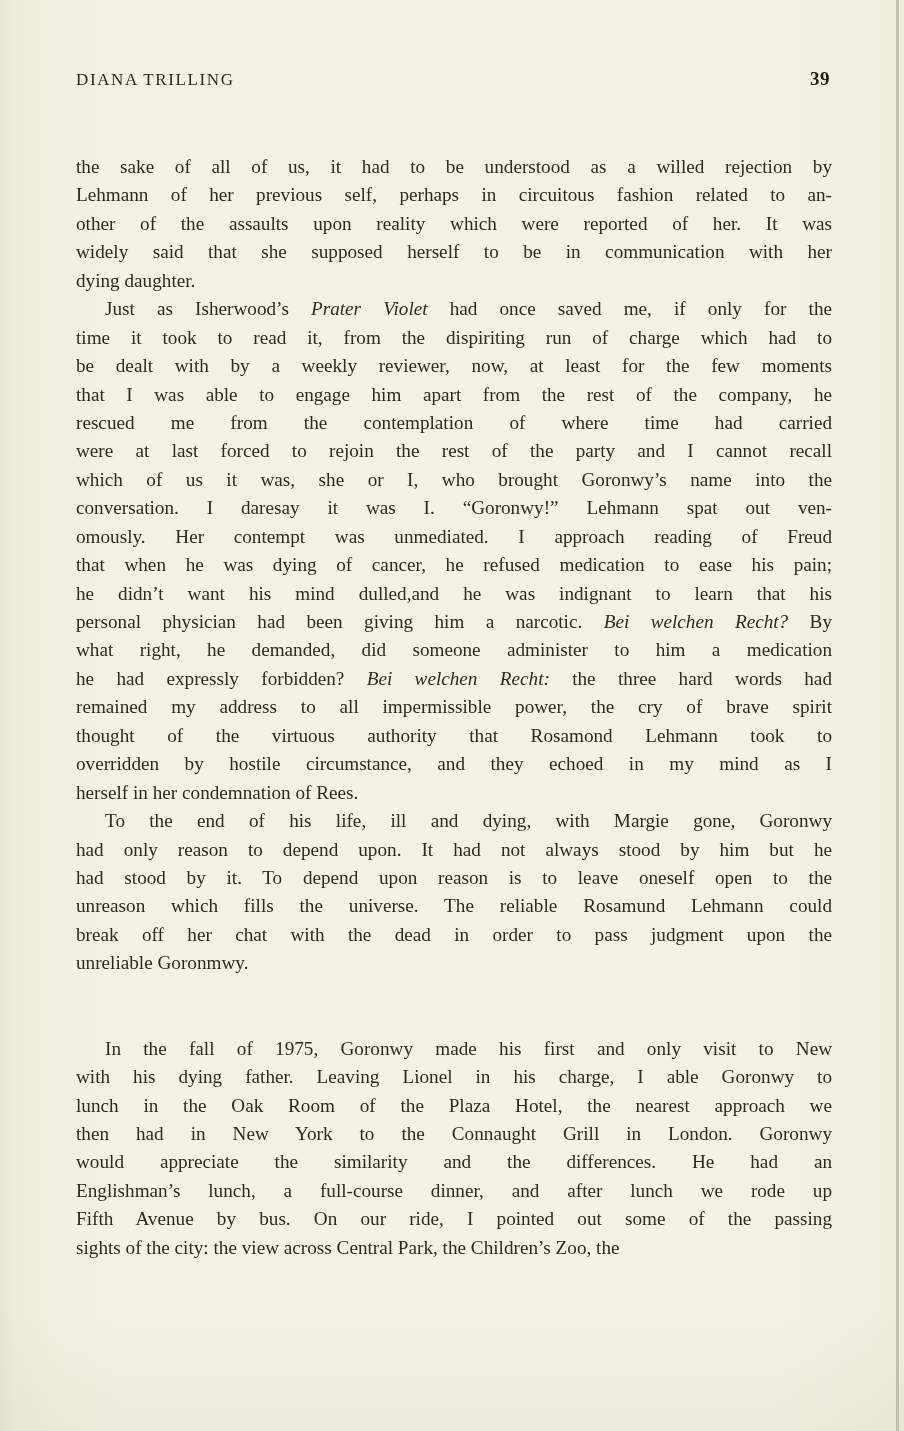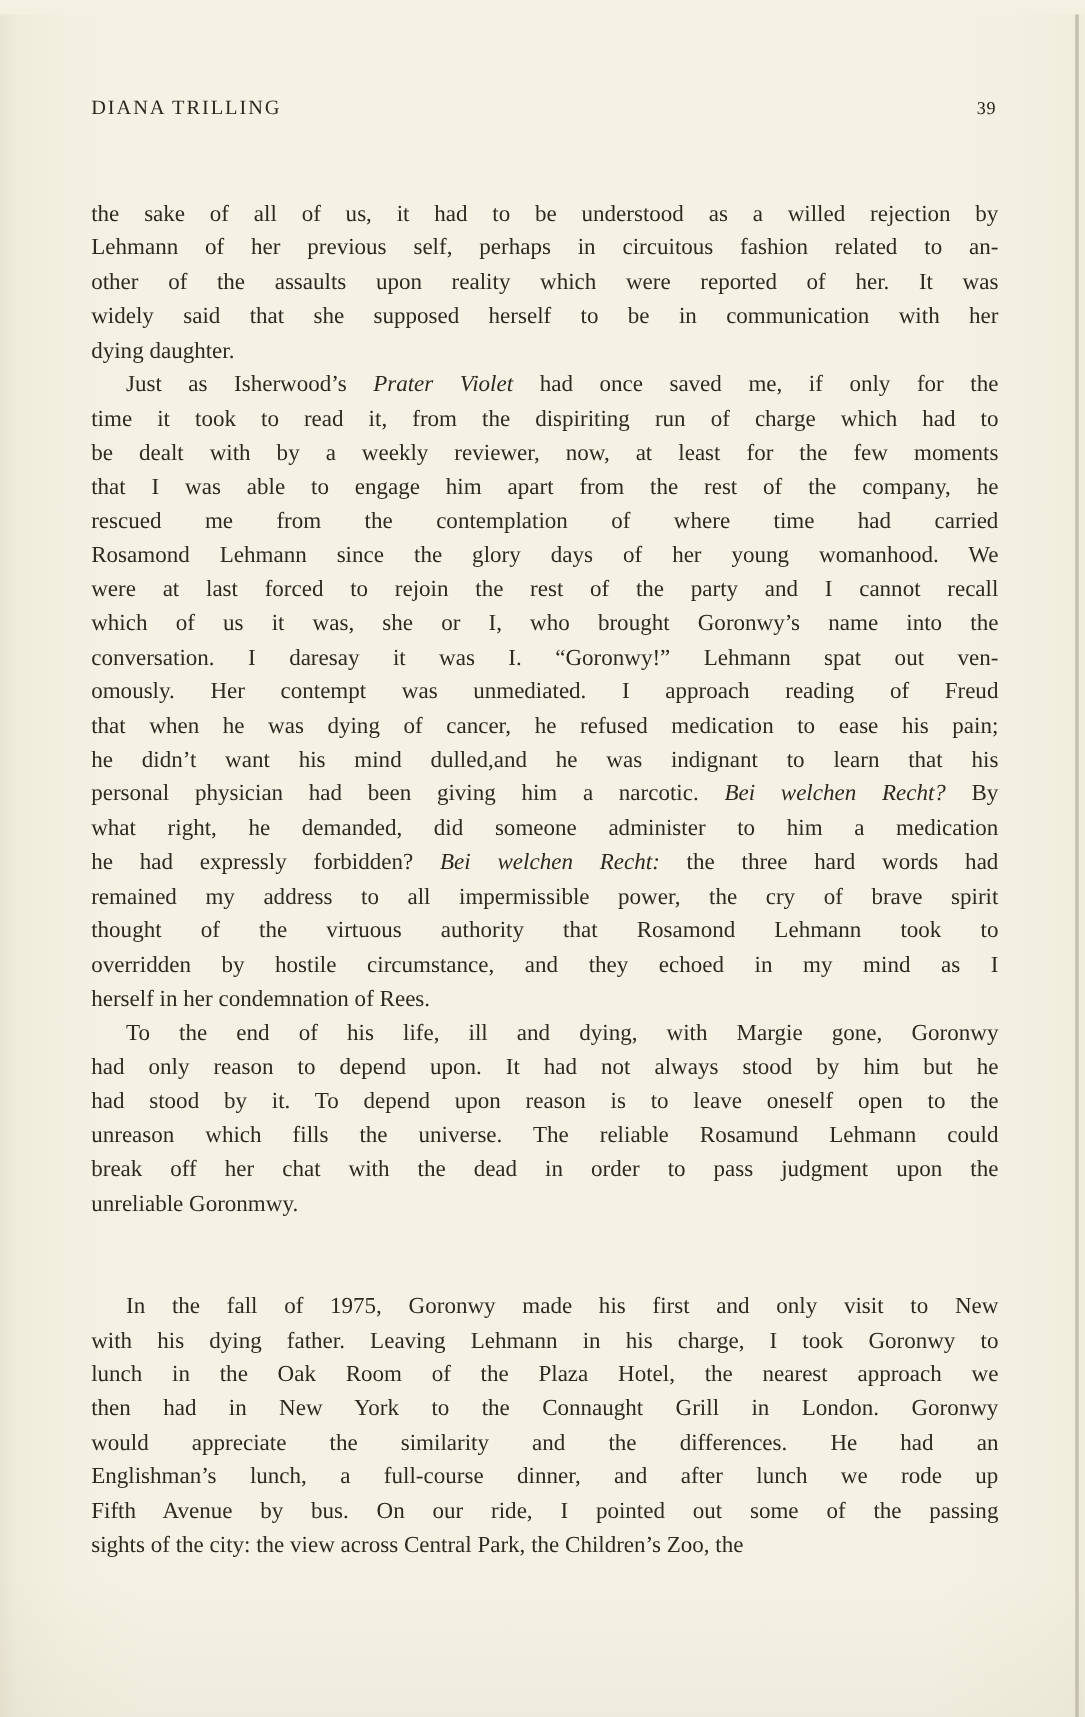--- a/index.html
+++ b/index.html
@@ -7,40 +7,39 @@
     width: 904px; height: 1431px;
     position: relative; overflow: hidden;
     background: #f4f1e2;
     font-family: "Liberation Serif", "DejaVu Serif", serif;
   }
   .scan-page {
     position: absolute; inset: 0;
     background: linear-gradient(90deg,
       #e8e4d3 0px, #efecdc 14px, #f3f0e1 55px,
       #f5f2e4 120px, #f5f2e4 86%, #f2efe0 96%, #f0eddd 100%);
-    margin-top: 12px;
   }
   .paper-shade-bottom {
     position: absolute; left: 0; right: 0; bottom: 0; height: 120px;
     background: linear-gradient(180deg, rgba(0,0,0,0) 0%, rgba(120,110,80,0.05) 100%);
     pointer-events: none;
   }
   .right-edge-line {
     position: absolute; top: 0; bottom: 0; right: 5px; width: 3px;
     background: #a49f8f; opacity: 0.55;
   }
   .running-head {
     position: absolute; top: 68px; left: 76px; right: 74px;
     display: flex; justify-content: space-between; align-items: baseline;
   }
   .author-name {
     font-size: 17px; letter-spacing: 1.6px; color: #2c2821;
   }
   .page-number {
-    font-size: 15px; font-weight: normal; color: #211d15; letter-spacing: 0.5px;
+    font-size: 19px; font-weight: bold; color: #211d15; letter-spacing: 0.5px;
   }
   .body-text {
     position: absolute; top: 153px; left: 76px; width: 756px;
     font-size: 19.2px; line-height: 28.45px; color: #2e2a22;
   }
   .paragraph { margin: 0; }
   .paragraph.section-break { margin-top: 57px; }
   .text-line {
     text-align: justify; text-align-last: justify;
     height: 28.45px; overflow: visible; white-space: normal;
@@ -68,21 +67,20 @@
         <div class="text-line">other of the assaults upon reality which were reported of her. It was</div>
         <div class="text-line">widely said that she supposed herself to be in communication with her</div>
         <div class="text-line para-last">dying daughter.</div>
       </div>
       <div class="paragraph indent">
         <div class="text-line">Just as Isherwood’s <i>Prater Violet</i> had once saved me, if only for the</div>
         <div class="text-line">time it took to read it, from the dispiriting run of charge which had to</div>
         <div class="text-line">be dealt with by a weekly reviewer, now, at least for the few moments</div>
         <div class="text-line">that I was able to engage him apart from the rest of the company, he</div>
         <div class="text-line">rescued me from the contemplation of where time had carried</div>
-        <div class="text-line">Rosamond Lehmann since the glory days of her young womanhood. We</div>
         <div class="text-line">were at last forced to rejoin the rest of the party and I cannot recall</div>
         <div class="text-line">which of us it was, she or I, who brought Goronwy’s name into the</div>
         <div class="text-line">conversation. I daresay it was I. “Goronwy!” Lehmann spat out ven-</div>
         <div class="text-line">omously. Her contempt was unmediated. I approach reading of Freud</div>
         <div class="text-line">that when he was dying of cancer, he refused medication to ease his pain;</div>
         <div class="text-line">he didn’t want his mind dulled,and he was indignant to learn that his</div>
         <div class="text-line">personal physician had been giving him a narcotic. <i>Bei welchen Recht?</i> By</div>
         <div class="text-line">what right, he demanded, did someone administer to him a medication</div>
         <div class="text-line">he had expressly forbidden? <i>Bei welchen Recht:</i> the three hard words had</div>
         <div class="text-line">remained my address to all impermissible power, the cry of brave spirit</div>
@@ -93,21 +91,21 @@
       <div class="paragraph indent">
         <div class="text-line">To the end of his life, ill and dying, with Margie gone, Goronwy</div>
         <div class="text-line">had only reason to depend upon. It had not always stood by him but he</div>
         <div class="text-line">had stood by it. To depend upon reason is to leave oneself open to the</div>
         <div class="text-line">unreason which fills the universe. The reliable Rosamund Lehmann could</div>
         <div class="text-line">break off her chat with the dead in order to pass judgment upon the</div>
         <div class="text-line para-last">unreliable Goronmwy.</div>
       </div>
       <div class="paragraph indent section-break">
         <div class="text-line">In the fall of 1975, Goronwy made his first and only visit to New</div>
-        <div class="text-line">with his dying father. Leaving Lehmann in his charge, I took Goronwy to</div>
+        <div class="text-line">with his dying father. Leaving Lionel in his charge, I able Goronwy to</div>
         <div class="text-line">lunch in the Oak Room of the Plaza Hotel, the nearest approach we</div>
         <div class="text-line">then had in New York to the Connaught Grill in London. Goronwy</div>
         <div class="text-line">would appreciate the similarity and the differences. He had an</div>
         <div class="text-line">Englishman’s lunch, a full-course dinner, and after lunch we rode up</div>
         <div class="text-line">Fifth Avenue by bus. On our ride, I pointed out some of the passing</div>
         <div class="text-line para-last">sights of the city: the view across Central Park, the Children’s Zoo, the</div>
       </div>
     </div>
 </div>
 

